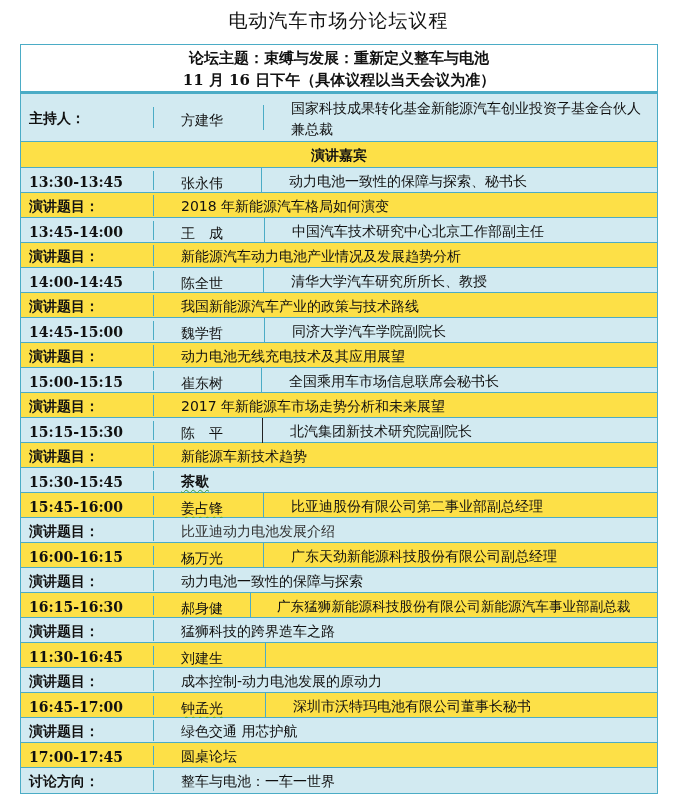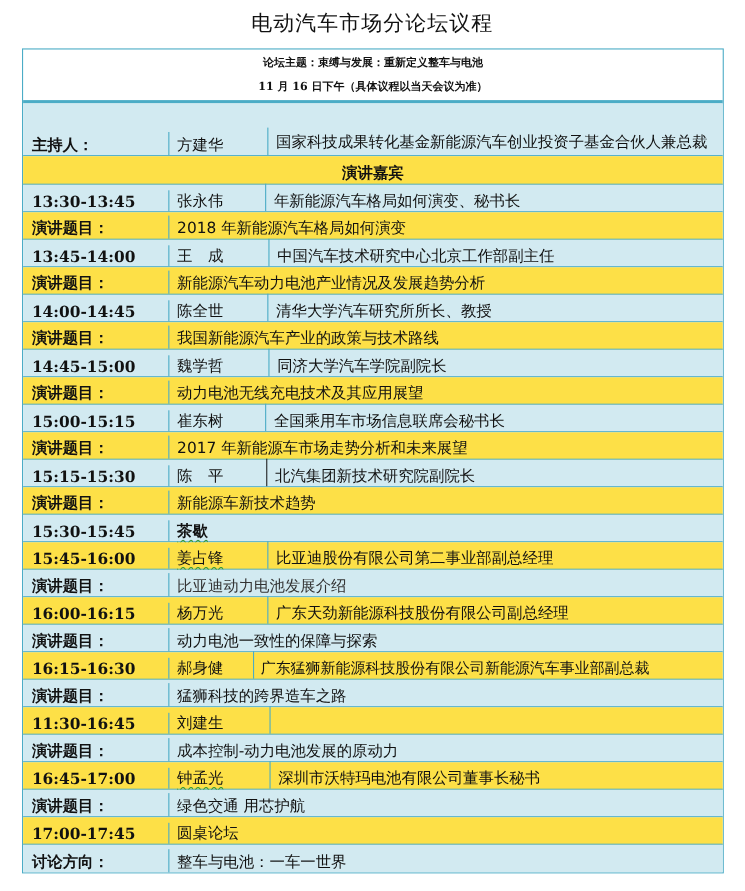--- a/index.html
+++ b/index.html
@@ -13,26 +13,26 @@
     font-family: "DejaVu Serif", "Liberation Serif", serif;
     font-size: 19px; letter-spacing: 1px; color: #111;
   }
   .tbl {
     position: absolute; left: 20px; top: 44px; width: 638px;
     border: 1px solid #4bacc6; box-sizing: border-box;
   }
   .head {
     height: 49px; border-bottom: 3px solid #4bacc6; box-sizing: border-box;
     text-align: center; font-family: "DejaVu Serif", "Liberation Serif", serif;
-    font-size: 10px; line-height: 22px; padding-top: 2px;
+    font-size: 15px; line-height: 22px; padding-top: 2px;
   }
   .head div { font-weight: bold; }
   .row {
     position: relative; display: flex; border-bottom: 1px solid #4bacc6;
-    box-sizing: border-box; font-size: 14px; align-items: flex-end;
+    box-sizing: border-box; font-size: 14px; align-items: center; gap: 20px;
   }
   .row:last-child { border-bottom: none; }
   .row.blue { background: #d2eaf1; }
   .row.white { background: #fde047; }
   .c1 {
     width: 133px; flex: none; border-right: 1px solid #4bacc6; box-sizing: border-box;
     padding: 3px 0 0 8px; font-weight: bold;
     font-family: "DejaVu Serif", "Liberation Serif", serif; font-size: 14px;
   }
   .c2 {
@@ -66,21 +66,21 @@
     <div class="c3" style="line-height:21px;padding-top:2px">国家科技成果转化基金新能源汽车创业投资子基金合伙人兼总裁</div>
   </div>
 
   <div class="row white" style="height:26px">
     <div class="center-row">演讲嘉宾</div>
   </div>
 
   <div class="row blue" style="height:25px">
     <div class="c1">13:30-13:45</div>
     <div class="c2" style="width:88px">张永伟</div>
-    <div class="c3">年新能源汽车格局如何演变、秘书长</div>
+    <div class="c3">动力电池一致性的保障与探索、秘书长</div>
   </div>
   <div class="row white" style="height:25px">
     <div class="c1">演讲题目：</div>
     <div class="cwide">2018 年新能源汽车格局如何演变</div>
   </div>
 
   <div class="row blue" style="height:25px">
     <div class="c1">13:45-14:00</div>
     <div class="c2" style="width:91px">王　成</div>
     <div class="c3">中国汽车技术研究中心北京工作部副主任</div>

